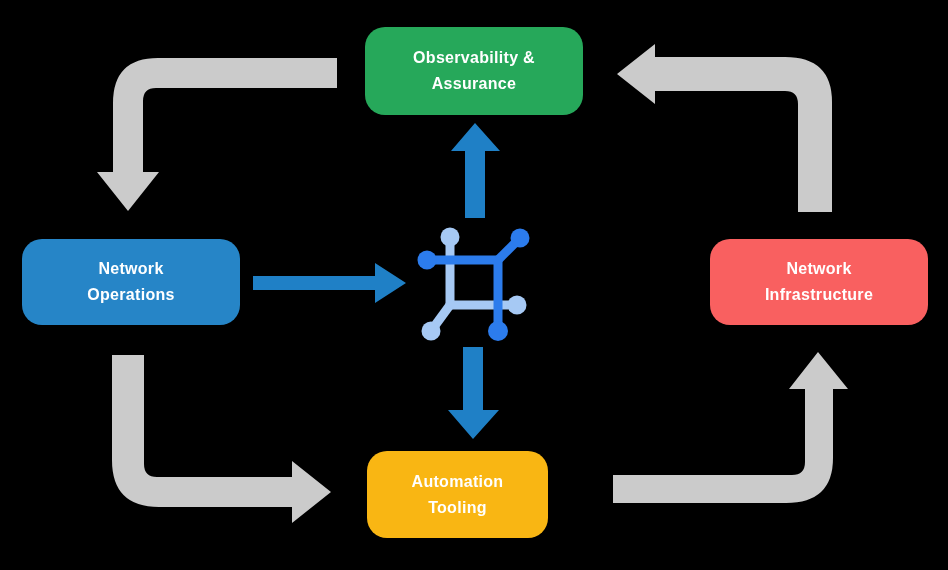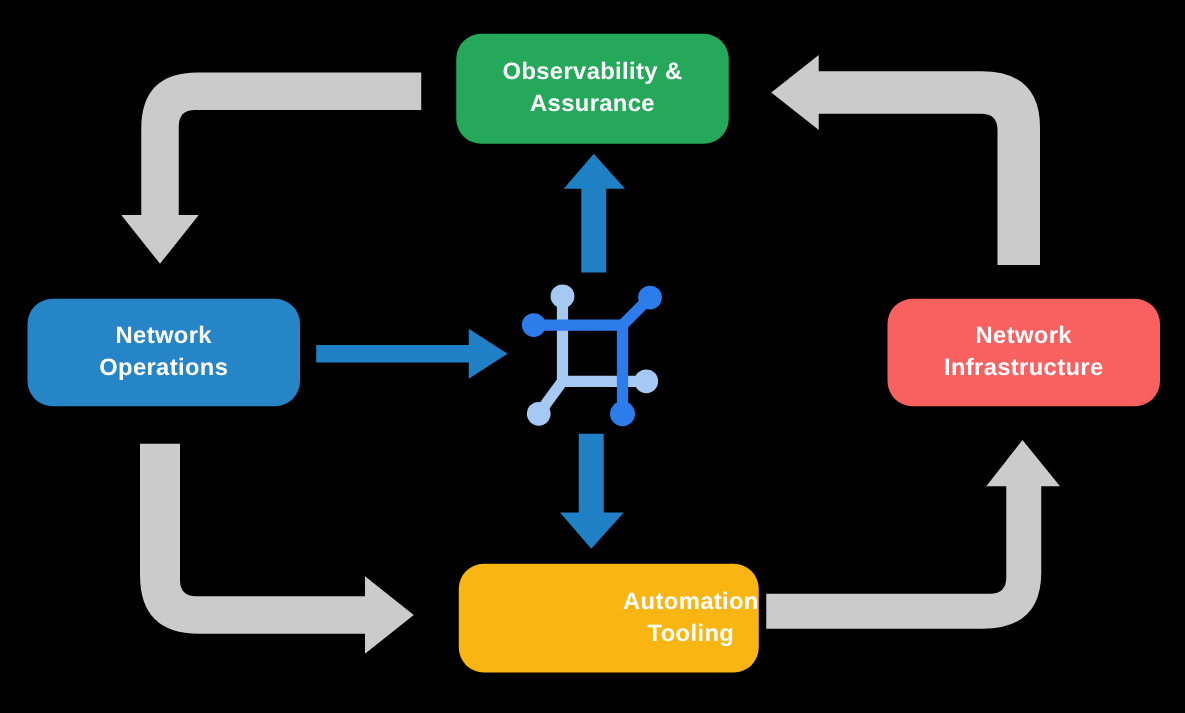--- a/index.html
+++ b/index.html
@@ -22,30 +22,30 @@
   .node {
     position: absolute;
     border-radius: 20px;
     display: flex;
     align-items: center;
     justify-content: center;
     text-align: center;
   }
   .node-label {
     color: #ffffff;
-    font-size: 19px;
+    font-size: 16px;
     font-weight: 700;
     letter-spacing: 0.3px;
     line-height: 26px;
     white-space: pre-line;
   }
   .node-observability { left: 365px; top: 27px;  width: 218px; height: 88px; }
   .node-operations    { left: 22px;  top: 239px; width: 218px; height: 86px; }
   .node-infrastructure{ left: 710px; top: 239px; width: 218px; height: 86px; }
-  .node-automation    { left: 367px; top: 451px; width: 240px; height: 87px; justify-content: flex-end; }
+  .node-automation    { left: 367px; top: 451px; width: 181px; height: 87px; }
 </style>
 </head>
 <body>
 
 <div class="canvas" style="background: rgb(0, 0, 0);">
 
   <svg class="layer" width="948" height="570" viewBox="0 0 948 570">
 
     <path d="M 337 58 L 158 58 Q 113 58 113 103 L 113 172 L 97 172 L 128 211 L 159 172 L 143 172 L 143 101
              Q 143 88 156 88 L 337 88 Z" fill="#CBCBCB"></path>

